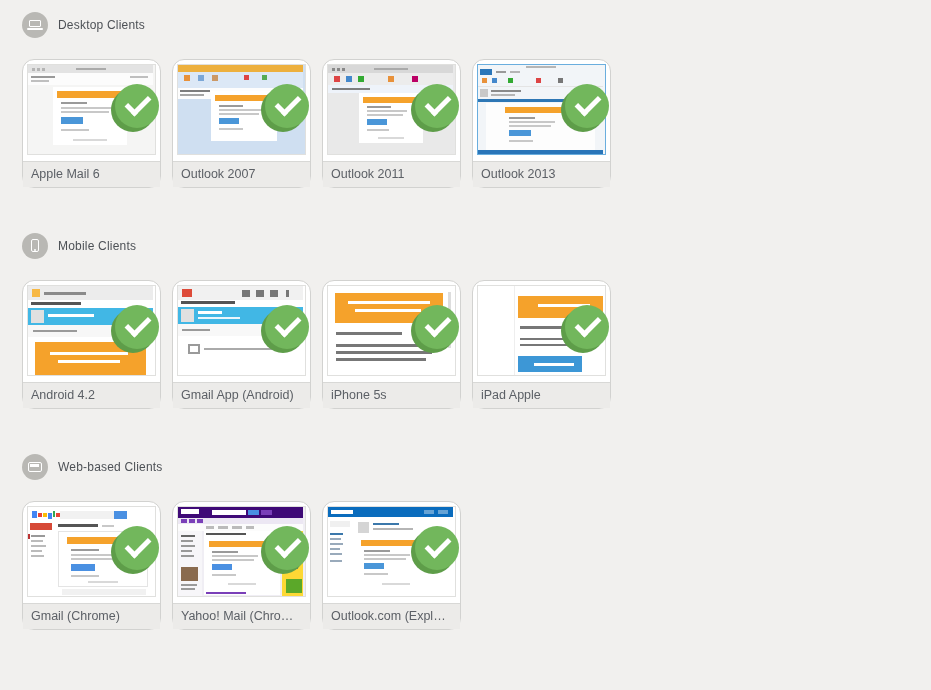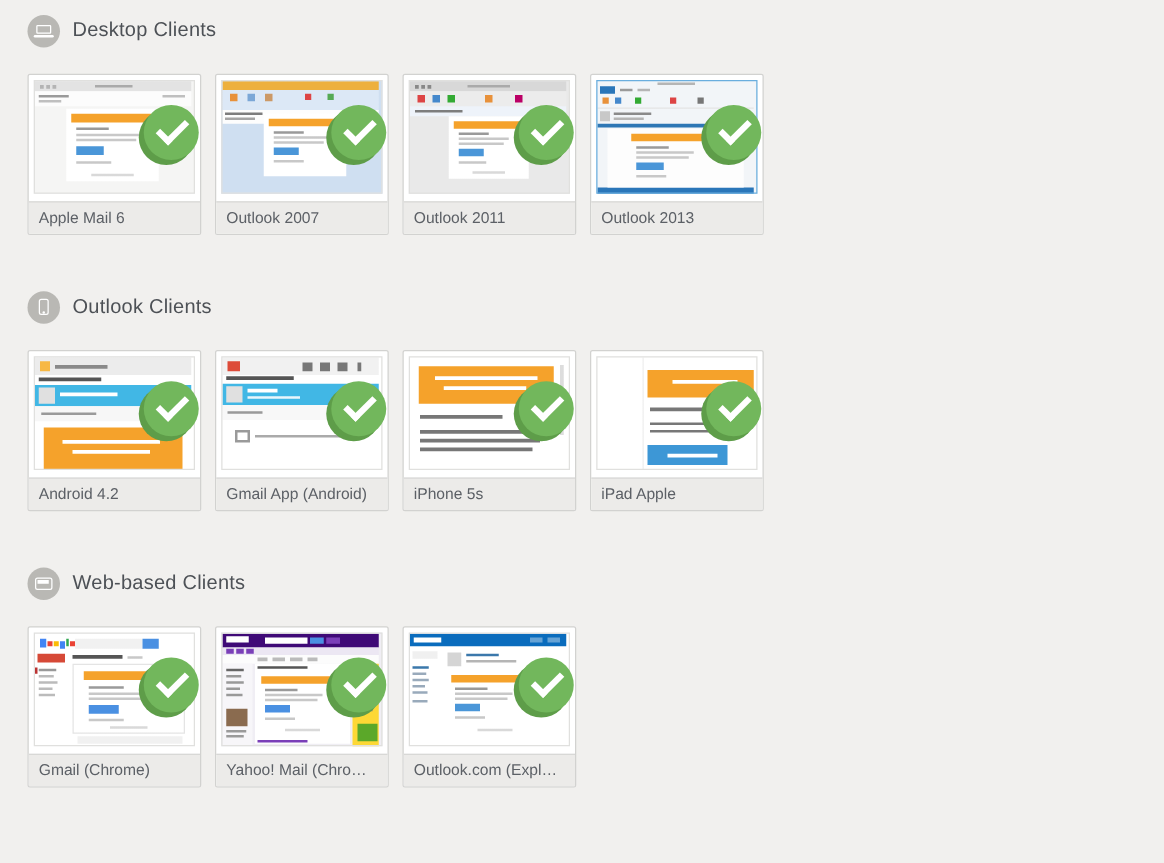--- a/index.html
+++ b/index.html
@@ -15,27 +15,27 @@
   .section{margin-bottom:45px}
   .section-header{display:flex;align-items:center;margin-bottom:21px}
   .sec-icon{width:26px;height:26px;border-radius:50%;background:#b9b8b4;position:relative;flex:none;margin-right:10px}
   .glyph{position:absolute;display:block;box-sizing:border-box}
   .glyph-desktop{left:7px;top:8px;width:12px;height:7px;border:1.5px solid #fff;border-radius:1px}
   .glyph-desktop::after{content:"";position:absolute;left:-3.5px;top:6.5px;width:16px;height:2px;background:#fff;border-radius:1px}
   .glyph-mobile{left:9px;top:6px;width:8px;height:13px;border:1.5px solid #fff;border-radius:2px}
   .glyph-mobile::after{content:"";position:absolute;left:1.5px;bottom:0.5px;width:2px;height:2px;background:#fff;border-radius:50%}
   .glyph-web{left:6px;top:8px;width:14px;height:10px;border:1.5px solid #fff;border-radius:2px}
   .glyph-web::after{content:"";position:absolute;left:1px;top:1px;width:9px;height:2.5px;background:#fff}
-  .section-title{font-size:16px;color:#4d5156;font-weight:400;letter-spacing:.2px}
+  .section-title{font-size:12px;color:#4d5156;font-weight:400;letter-spacing:.2px}
 
   
   .grid{display:flex;gap:11px}
   .card{
     width:139px;box-sizing:border-box;border:1px solid #d2d2d0;background:#fff;
-    border-radius:2px;cursor:pointer;
+    border-radius:12px;cursor:pointer;
   }
   .shot-area{position:relative;height:101px}
   .card-label{
     height:25px;line-height:25px;border-top:1px solid #d8d8d6;
     background:#ecebe9;color:#5c6066;font-size:12.5px;padding:0 8px;
     white-space:nowrap;overflow:hidden;text-overflow:ellipsis;
   }
 
   
   .badge{
@@ -417,21 +417,21 @@
         <div class="card-label">Outlook 2013</div>
       </div>
     </div>
   </div>
 
   <div class="section">
     <div class="section-header">
       <span class="sec-icon">
           <span class="glyph glyph-mobile"></span>
         </span>
-      <span class="section-title">Outlook Clients</span>
+      <span class="section-title">Mobile Clients</span>
     </div>
     <div class="grid">
       <div class="card">
         <div class="shot-area">
           <div class="shot t-android42"></div>
           <div class="badge"></div>
         </div>
         <div class="card-label">Android 4.2</div>
       </div>
       <div class="card">

